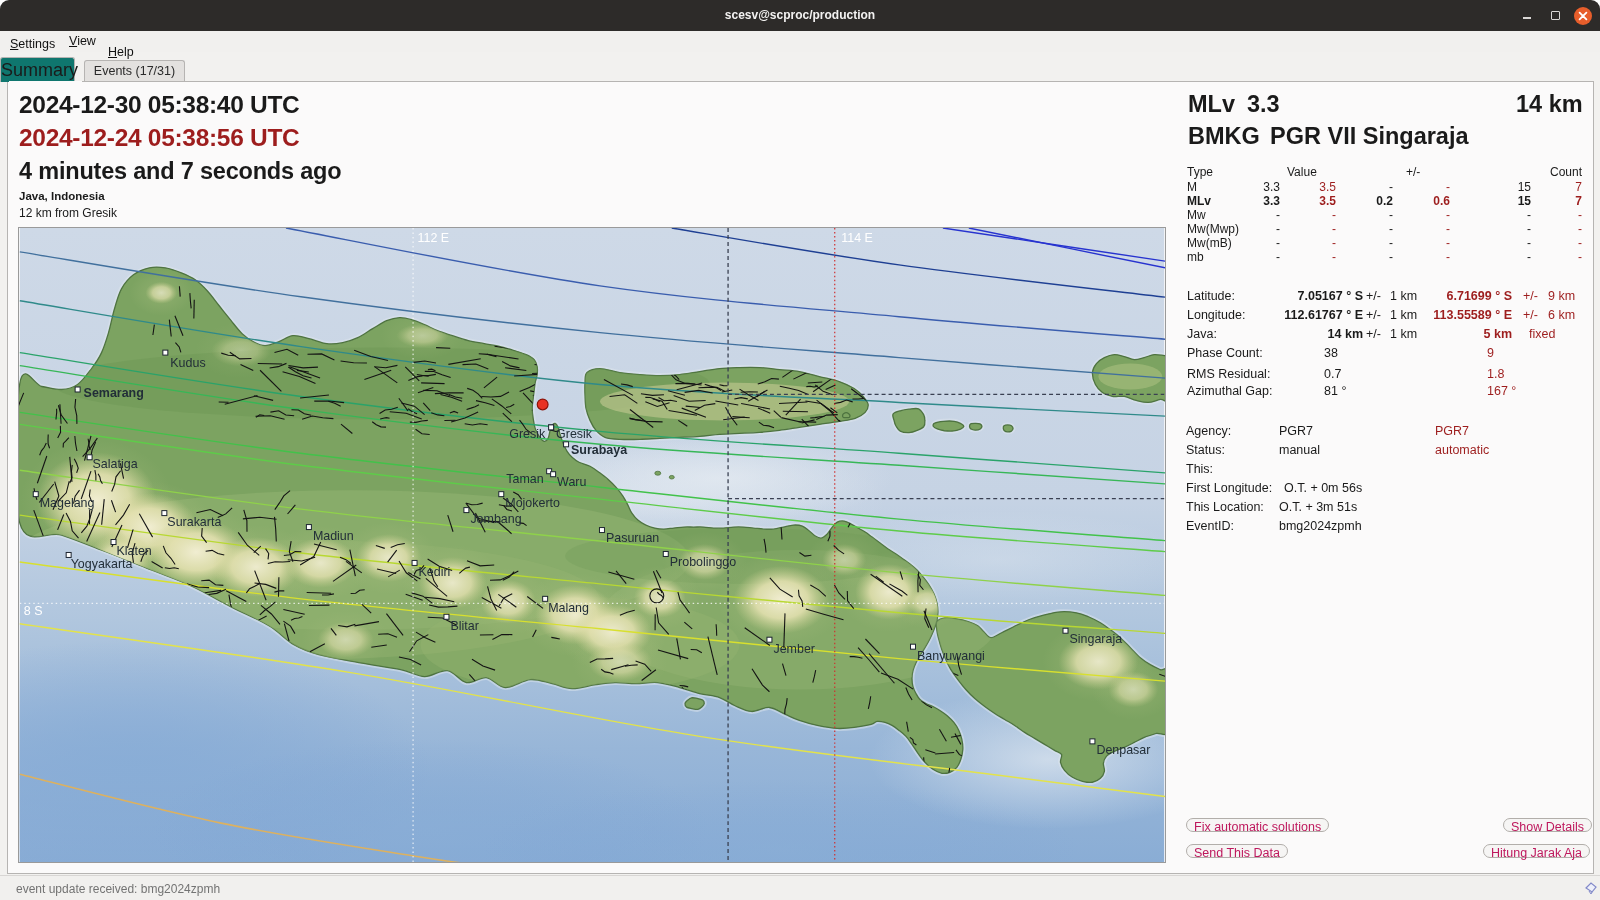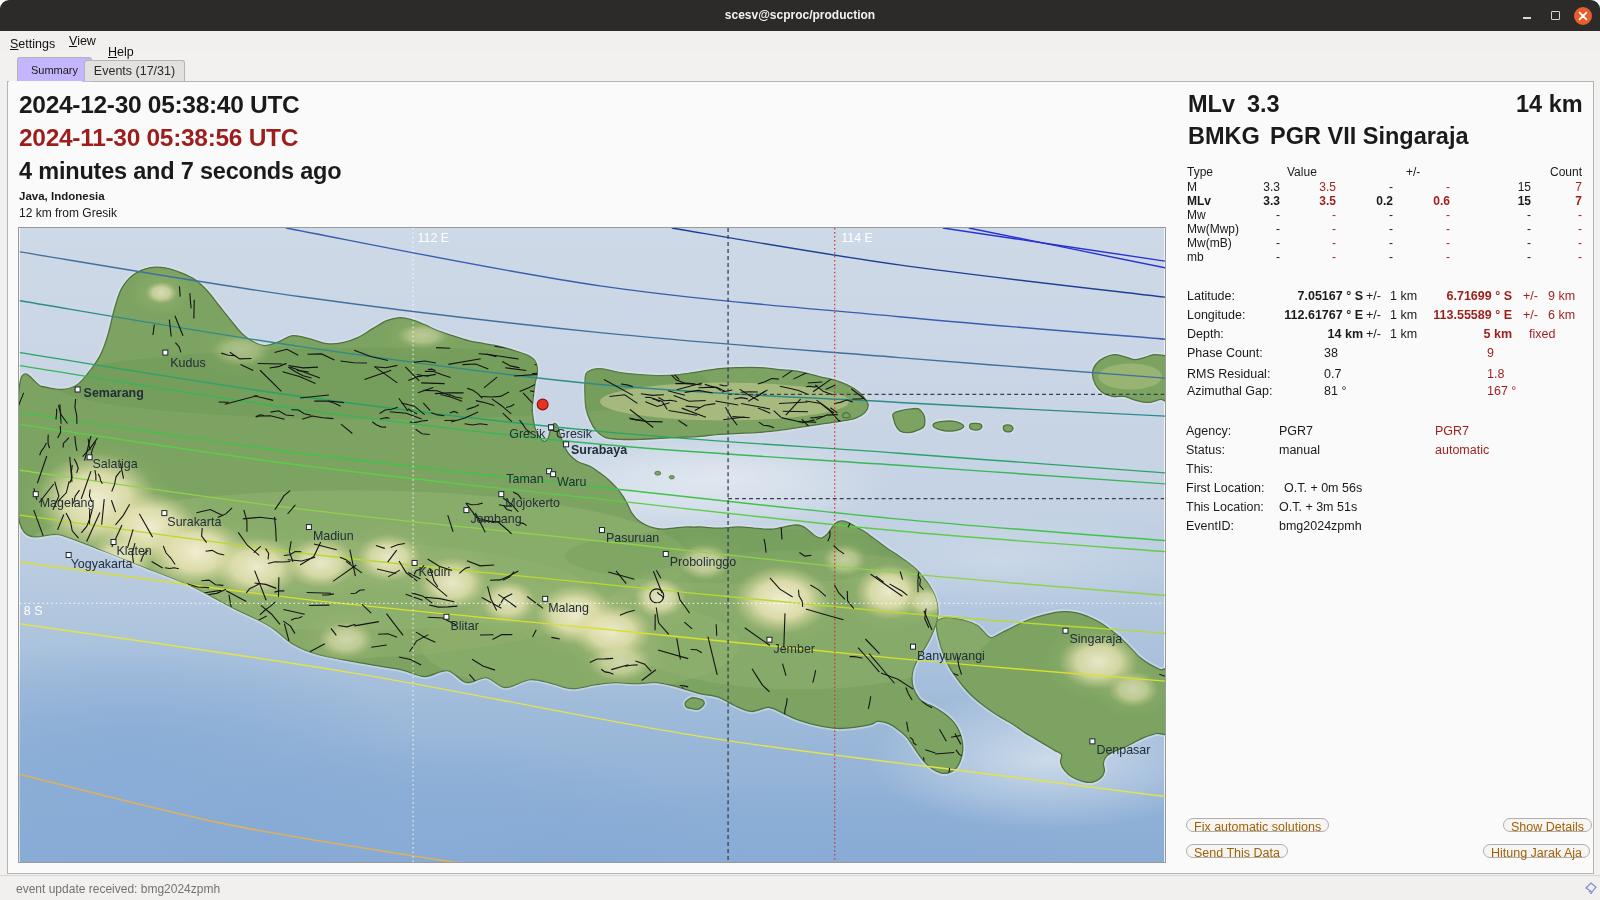--- a/index.html
+++ b/index.html
@@ -1,45 +1,45 @@
 <!DOCTYPE html>
 <html><head><meta charset="utf-8"><title>scesv</title>
 <style>
 *{margin:0;padding:0;box-sizing:border-box}
 body{width:1600px;height:900px;position:relative;overflow:hidden;
  font-family:"Liberation Sans",sans-serif;background:#f2f1ef;color:#1a1a1a;}
 .abs{position:absolute}
 .b{font-weight:bold}
 .red{color:#9d1d1d}
 .btn{position:absolute;background:#f6f5f4;border:1px solid #b2aeaa;border-radius:9px;
- font-size:12.5px;color:#a16207;text-align:center;line-height:17px;height:14px;padding:0 7px}
+ font-size:12.5px;color:#be185d;text-align:center;line-height:17px;height:14px;padding:0 7px}
 </style></head><body>
 <div class="abs" style="left:0;top:0;width:10px;height:10px;background:#ffffff"></div>
 <div class="abs" style="left:1590px;top:0;width:10px;height:10px;background:#ffffff"></div>
 <div class="abs" style="left:0;top:0;width:1600px;height:31px;background:#2d2b29;border-radius:9px 9px 0 0">
  <div class="abs" style="left:0;top:0;width:1600px;height:31px;text-align:center;line-height:31px;color:#f3f2f1;font-size:12px;font-weight:bold">scesv@scproc/production</div>
  <div class="abs" style="left:1523px;top:17px;width:8px;height:2px;background:#d9d7d5"></div>
  <div class="abs" style="left:1551px;top:11px;width:9px;height:9px;border:1.5px solid #d9d7d5;border-radius:1px"></div>
  <div class="abs" style="left:1574px;top:7px;width:18px;height:18px;border-radius:50%;background:#e75e2b">
    <svg width="18" height="18" viewBox="0 0 18 18">
         <path d="M5.6,5.6 L12.4,12.4 M12.4,5.6 L5.6,12.4" stroke="#ffffff" stroke-width="1.8" stroke-linecap="round"></path>
       </svg>
  </div>
 </div>
 <div class="abs" style="left:0;top:31px;width:1600px;height:21px;background:#f1f0ee;font-size:12.5px;color:#111">
  <span class="abs" style="left:10px;top:6px"><u>S</u>ettings</span>
  <span class="abs" style="left:69px;top:3px"><u>V</u>iew</span>
  <span class="abs" style="left:108px;top:14px"><u>H</u>elp</span>
 </div>
 <div class="abs" style="left:7px;top:81px;width:1587px;height:793px;background:#fbfafa;border:1px solid #b6b4b2"></div>
-<div class="abs" style="left:17px;top:57px;width:75px;height:25px;background:#c4b5fd;border:1px solid #b6b4b2;border-bottom:none;border-radius:3px 3px 0 0;font-size:11px;text-align:center;line-height:24px">Summary</div>
+<div class="abs" style="left:0;top:57px;width:75px;height:25px;background:#0f766e;border:1px solid #b6b4b2;border-bottom:none;border-radius:3px 3px 0 0;font-size:18px;text-align:center;line-height:24px">Summary</div>
 <div class="abs" style="left:84px;top:60px;width:101px;height:21px;background:#e3e1df;border:1px solid #b6b4b2;border-bottom:none;border-radius:3px 3px 0 0;font-size:12.5px;text-align:center;line-height:20px;color:#2a2a2a">Events (17/31)</div>
 <div class="abs" style="left:9px;top:81px;width:73px;height:2px;background:#fbfafa"></div>
 <div class="abs b" style="left:19px;top:91px;font-size:24.5px;letter-spacing:-0.3px">2024-12-30 05:38:40 UTC</div>
-<div class="abs b red" style="left:19px;top:124px;font-size:24.5px;letter-spacing:-0.3px">2024-11-30 05:38:56 UTC</div>
+<div class="abs b red" style="left:19px;top:124px;font-size:24.5px;letter-spacing:-0.3px">2024-12-24 05:38:56 UTC</div>
 <div class="abs b" style="left:19px;top:158px;font-size:23.5px;letter-spacing:-0.2px">4 minutes and 7 seconds ago</div>
 <div class="abs b" style="left:19px;top:190px;font-size:11.5px">Java, Indonesia</div>
 <div class="abs" style="left:19px;top:206px;font-size:12px">12 km from Gresik</div>
 <svg width="1148" height="636" viewBox="18 227 1148 636" style="position:absolute;left:18px;top:227px;border:1px solid #9a9a9a;box-sizing:border-box">
 <defs>
 <linearGradient id="sea" x1="0" y1="0" x2="0" y2="1">
  <stop offset="0" stop-color="#ced9e7"></stop>
         <stop offset="0.42" stop-color="#c6d3e4"></stop>
  <stop offset="0.62" stop-color="#b0c6de"></stop>
         <stop offset="0.82" stop-color="#98b6d8"></stop>
@@ -679,29 +679,29 @@
 <div class="abs b" style="left:1270px;top:123px;font-size:23.5px">PGR VII Singaraja</div>
 <div class="abs" style="left:1187px;top:165px;font-size:12px;width:395px"><span>Type</span><span class="abs" style="left:100px;top:0">Value</span><span class="abs" style="left:219px;top:0">+/-</span><span class="abs" style="right:0;top:0">Count</span></div>
 <div class="abs " style="left:1187px;top:180px;font-size:12px;width:395px"><span>M</span><span class="abs" style="right:302px;top:0">3.3</span><span class="abs red" style="right:246px;top:0">3.5</span><span class="abs" style="right:189px;top:0">-</span><span class="abs red" style="right:132px;top:0">-</span><span class="abs" style="right:51px;top:0">15</span><span class="abs red" style="right:0;top:0">7</span></div>
 <div class="abs b" style="left:1187px;top:194px;font-size:12px;width:395px"><span>MLv</span><span class="abs" style="right:302px;top:0">3.3</span><span class="abs red" style="right:246px;top:0">3.5</span><span class="abs" style="right:189px;top:0">0.2</span><span class="abs red" style="right:132px;top:0">0.6</span><span class="abs" style="right:51px;top:0">15</span><span class="abs red" style="right:0;top:0">7</span></div>
 <div class="abs " style="left:1187px;top:208px;font-size:12px;width:395px"><span>Mw</span><span class="abs" style="right:302px;top:0">-</span><span class="abs red" style="right:246px;top:0">-</span><span class="abs" style="right:189px;top:0">-</span><span class="abs red" style="right:132px;top:0">-</span><span class="abs" style="right:51px;top:0">-</span><span class="abs red" style="right:0;top:0">-</span></div>
 <div class="abs " style="left:1187px;top:222px;font-size:12px;width:395px"><span>Mw(Mwp)</span><span class="abs" style="right:302px;top:0">-</span><span class="abs red" style="right:246px;top:0">-</span><span class="abs" style="right:189px;top:0">-</span><span class="abs red" style="right:132px;top:0">-</span><span class="abs" style="right:51px;top:0">-</span><span class="abs red" style="right:0;top:0">-</span></div>
 <div class="abs " style="left:1187px;top:236px;font-size:12px;width:395px"><span>Mw(mB)</span><span class="abs" style="right:302px;top:0">-</span><span class="abs red" style="right:246px;top:0">-</span><span class="abs" style="right:189px;top:0">-</span><span class="abs red" style="right:132px;top:0">-</span><span class="abs" style="right:51px;top:0">-</span><span class="abs red" style="right:0;top:0">-</span></div>
 <div class="abs " style="left:1187px;top:250px;font-size:12px;width:395px"><span>mb</span><span class="abs" style="right:302px;top:0">-</span><span class="abs red" style="right:246px;top:0">-</span><span class="abs" style="right:189px;top:0">-</span><span class="abs red" style="right:132px;top:0">-</span><span class="abs" style="right:51px;top:0">-</span><span class="abs red" style="right:0;top:0">-</span></div>
 <div class="abs" style="left:1187px;top:289px;font-size:12.5px;width:395px"><span>Latitude:</span><span class="abs b" style="right:219px;top:0">7.05167 ° S</span><span class="abs" style="left:179px;top:0">+/-</span><span class="abs" style="left:203px;top:0">1 km</span><span class="abs red b" style="right:70px;top:0">6.71699 ° S</span><span class="abs red" style="left:336px;top:0">+/-</span><span class="abs red" style="left:361px;top:0">9 km</span></div>
 <div class="abs" style="left:1187px;top:308px;font-size:12.5px;width:395px"><span>Longitude:</span><span class="abs b" style="right:219px;top:0">112.61767 ° E</span><span class="abs" style="left:179px;top:0">+/-</span><span class="abs" style="left:203px;top:0">1 km</span><span class="abs red b" style="right:70px;top:0">113.55589 ° E</span><span class="abs red" style="left:336px;top:0">+/-</span><span class="abs red" style="left:361px;top:0">6 km</span></div>
-<div class="abs" style="left:1187px;top:327px;font-size:12.5px;width:395px"><span>Depth:</span><span class="abs b" style="right:219px;top:0">14 km</span><span class="abs" style="left:179px;top:0">+/-</span><span class="abs" style="left:203px;top:0">1 km</span><span class="abs red b" style="right:70px;top:0">5 km</span></div>
+<div class="abs" style="left:1187px;top:327px;font-size:12.5px;width:395px"><span>Java:</span><span class="abs b" style="right:219px;top:0">14 km</span><span class="abs" style="left:179px;top:0">+/-</span><span class="abs" style="left:203px;top:0">1 km</span><span class="abs red b" style="right:70px;top:0">5 km</span></div>
 <div class="abs red" style="left:1529px;top:327px;font-size:12.5px">fixed</div>
 <div class="abs" style="left:1187px;top:346px;font-size:12.5px;width:395px"><span>Phase Count:</span><span class="abs" style="left:137px;top:0">38</span><span class="abs red" style="left:300px;top:0">9</span></div>
 <div class="abs" style="left:1187px;top:367px;font-size:12.5px;width:395px"><span>RMS Residual:</span><span class="abs" style="left:137px;top:0">0.7</span><span class="abs red" style="left:300px;top:0">1.8</span></div>
 <div class="abs" style="left:1187px;top:384px;font-size:12.5px;width:395px"><span>Azimuthal Gap:</span><span class="abs" style="left:137px;top:0">81 °</span><span class="abs red" style="left:300px;top:0">167 °</span></div>
 <div class="abs" style="left:1186px;top:424px;font-size:12.5px;width:398px"><span>Agency:</span><span class="abs" style="left:93px;top:0">PGR7</span><span class="abs red" style="left:249px;top:0">PGR7</span></div>
 <div class="abs" style="left:1186px;top:443px;font-size:12.5px;width:398px"><span>Status:</span><span class="abs" style="left:93px;top:0">manual</span><span class="abs red" style="left:249px;top:0">automatic</span></div>
 <div class="abs" style="left:1186px;top:462px;font-size:12.5px;width:398px"><span>This:</span></div>
-<div class="abs" style="left:1186px;top:481px;font-size:12.5px;width:398px"><span>First Location:</span><span class="abs" style="left:98px;top:0">O.T. + 0m 56s</span></div>
+<div class="abs" style="left:1186px;top:481px;font-size:12.5px;width:398px"><span>First Longitude:</span><span class="abs" style="left:98px;top:0">O.T. + 0m 56s</span></div>
 <div class="abs" style="left:1186px;top:500px;font-size:12.5px;width:398px"><span>This Location:</span><span class="abs" style="left:93px;top:0">O.T. + 3m 51s</span></div>
 <div class="abs" style="left:1186px;top:519px;font-size:12.5px;width:398px"><span>EventID:</span><span class="abs" style="left:93px;top:0">bmg2024zpmh</span></div>
 <div class="btn" style="left:1186px;top:818px">Fix automatic solutions</div>
 <div class="btn" style="left:1503px;top:818px">Show Details</div>
 <div class="btn" style="left:1186px;top:844px">Send This Data</div>
 <div class="btn" style="left:1483px;top:844px">Hitung Jarak Aja</div>
 <div class="abs" style="left:0;top:875px;width:1600px;height:25px;background:#f1f0ee;border-top:1px solid #d8d6d4">
  <div class="abs" style="left:16px;top:6px;font-size:12px;color:#737373">event update received: bmg2024zpmh</div>
  <svg class="abs" style="left:1583px;top:4px" width="16" height="16" viewBox="0 0 16 16">
    <path d="M3,8 L8,3 L13,7 L9,12 Z" fill="#eef0fa" stroke="#8289c9" stroke-width="1.2"></path>

